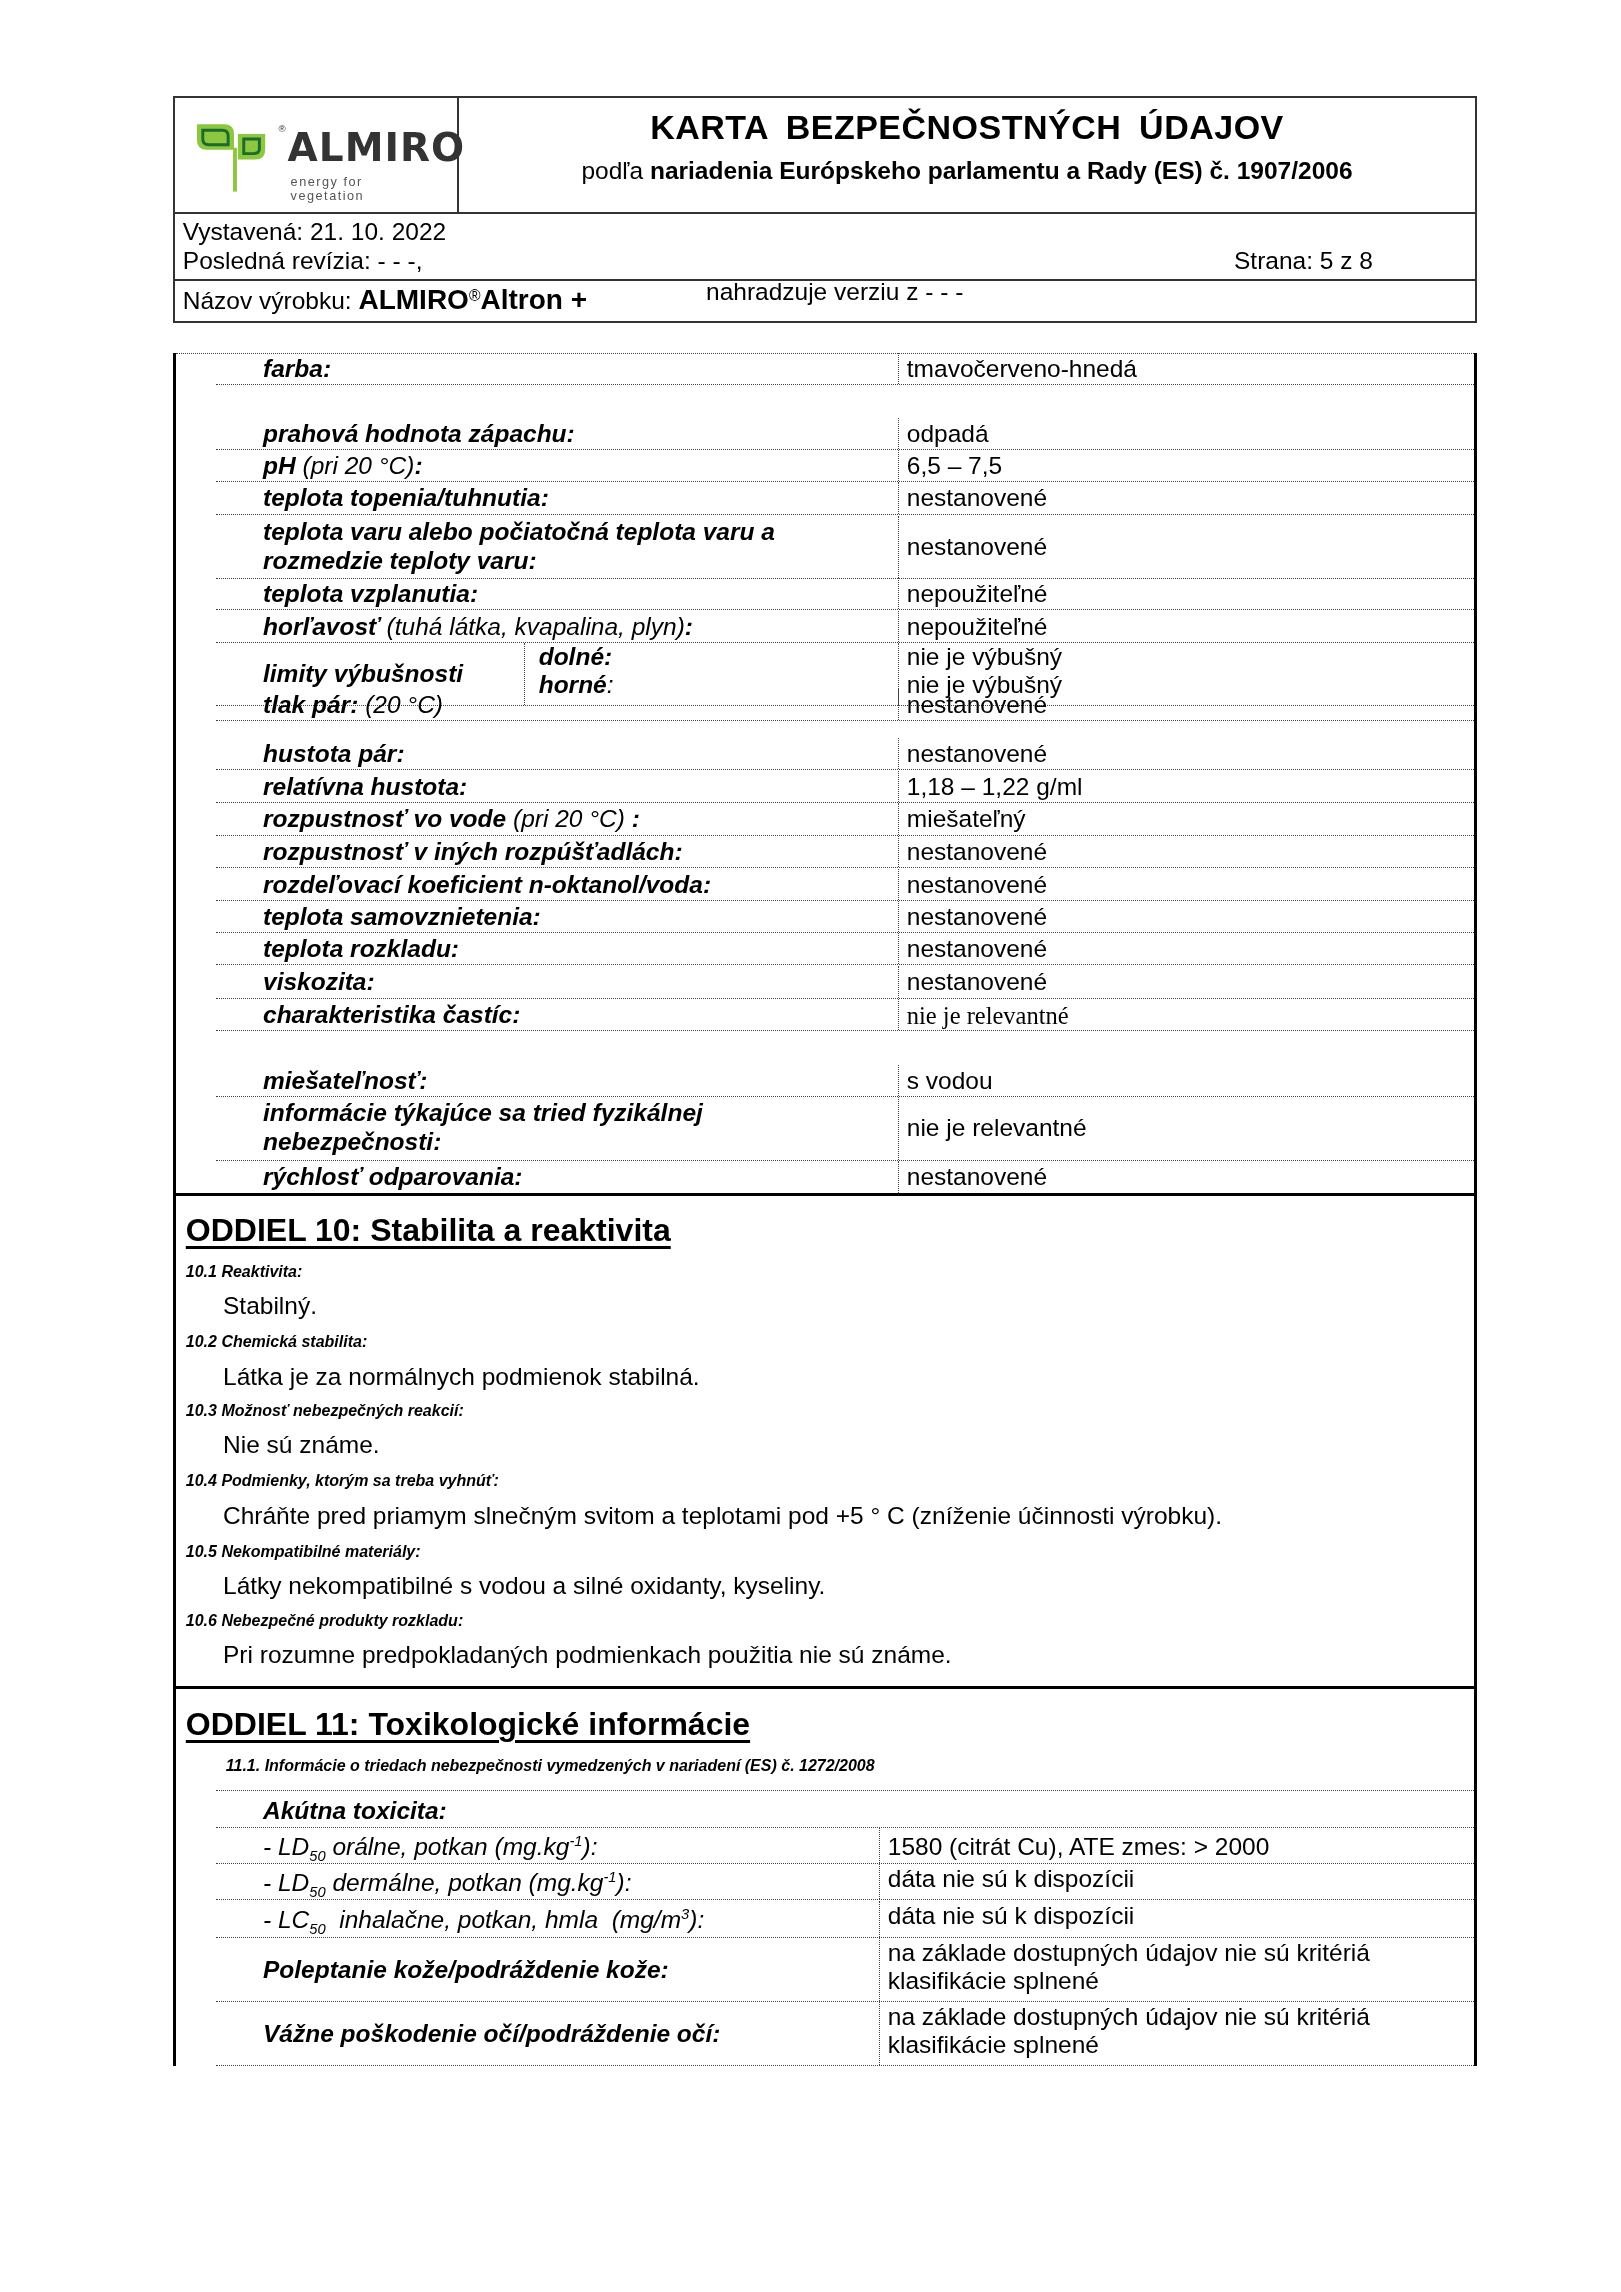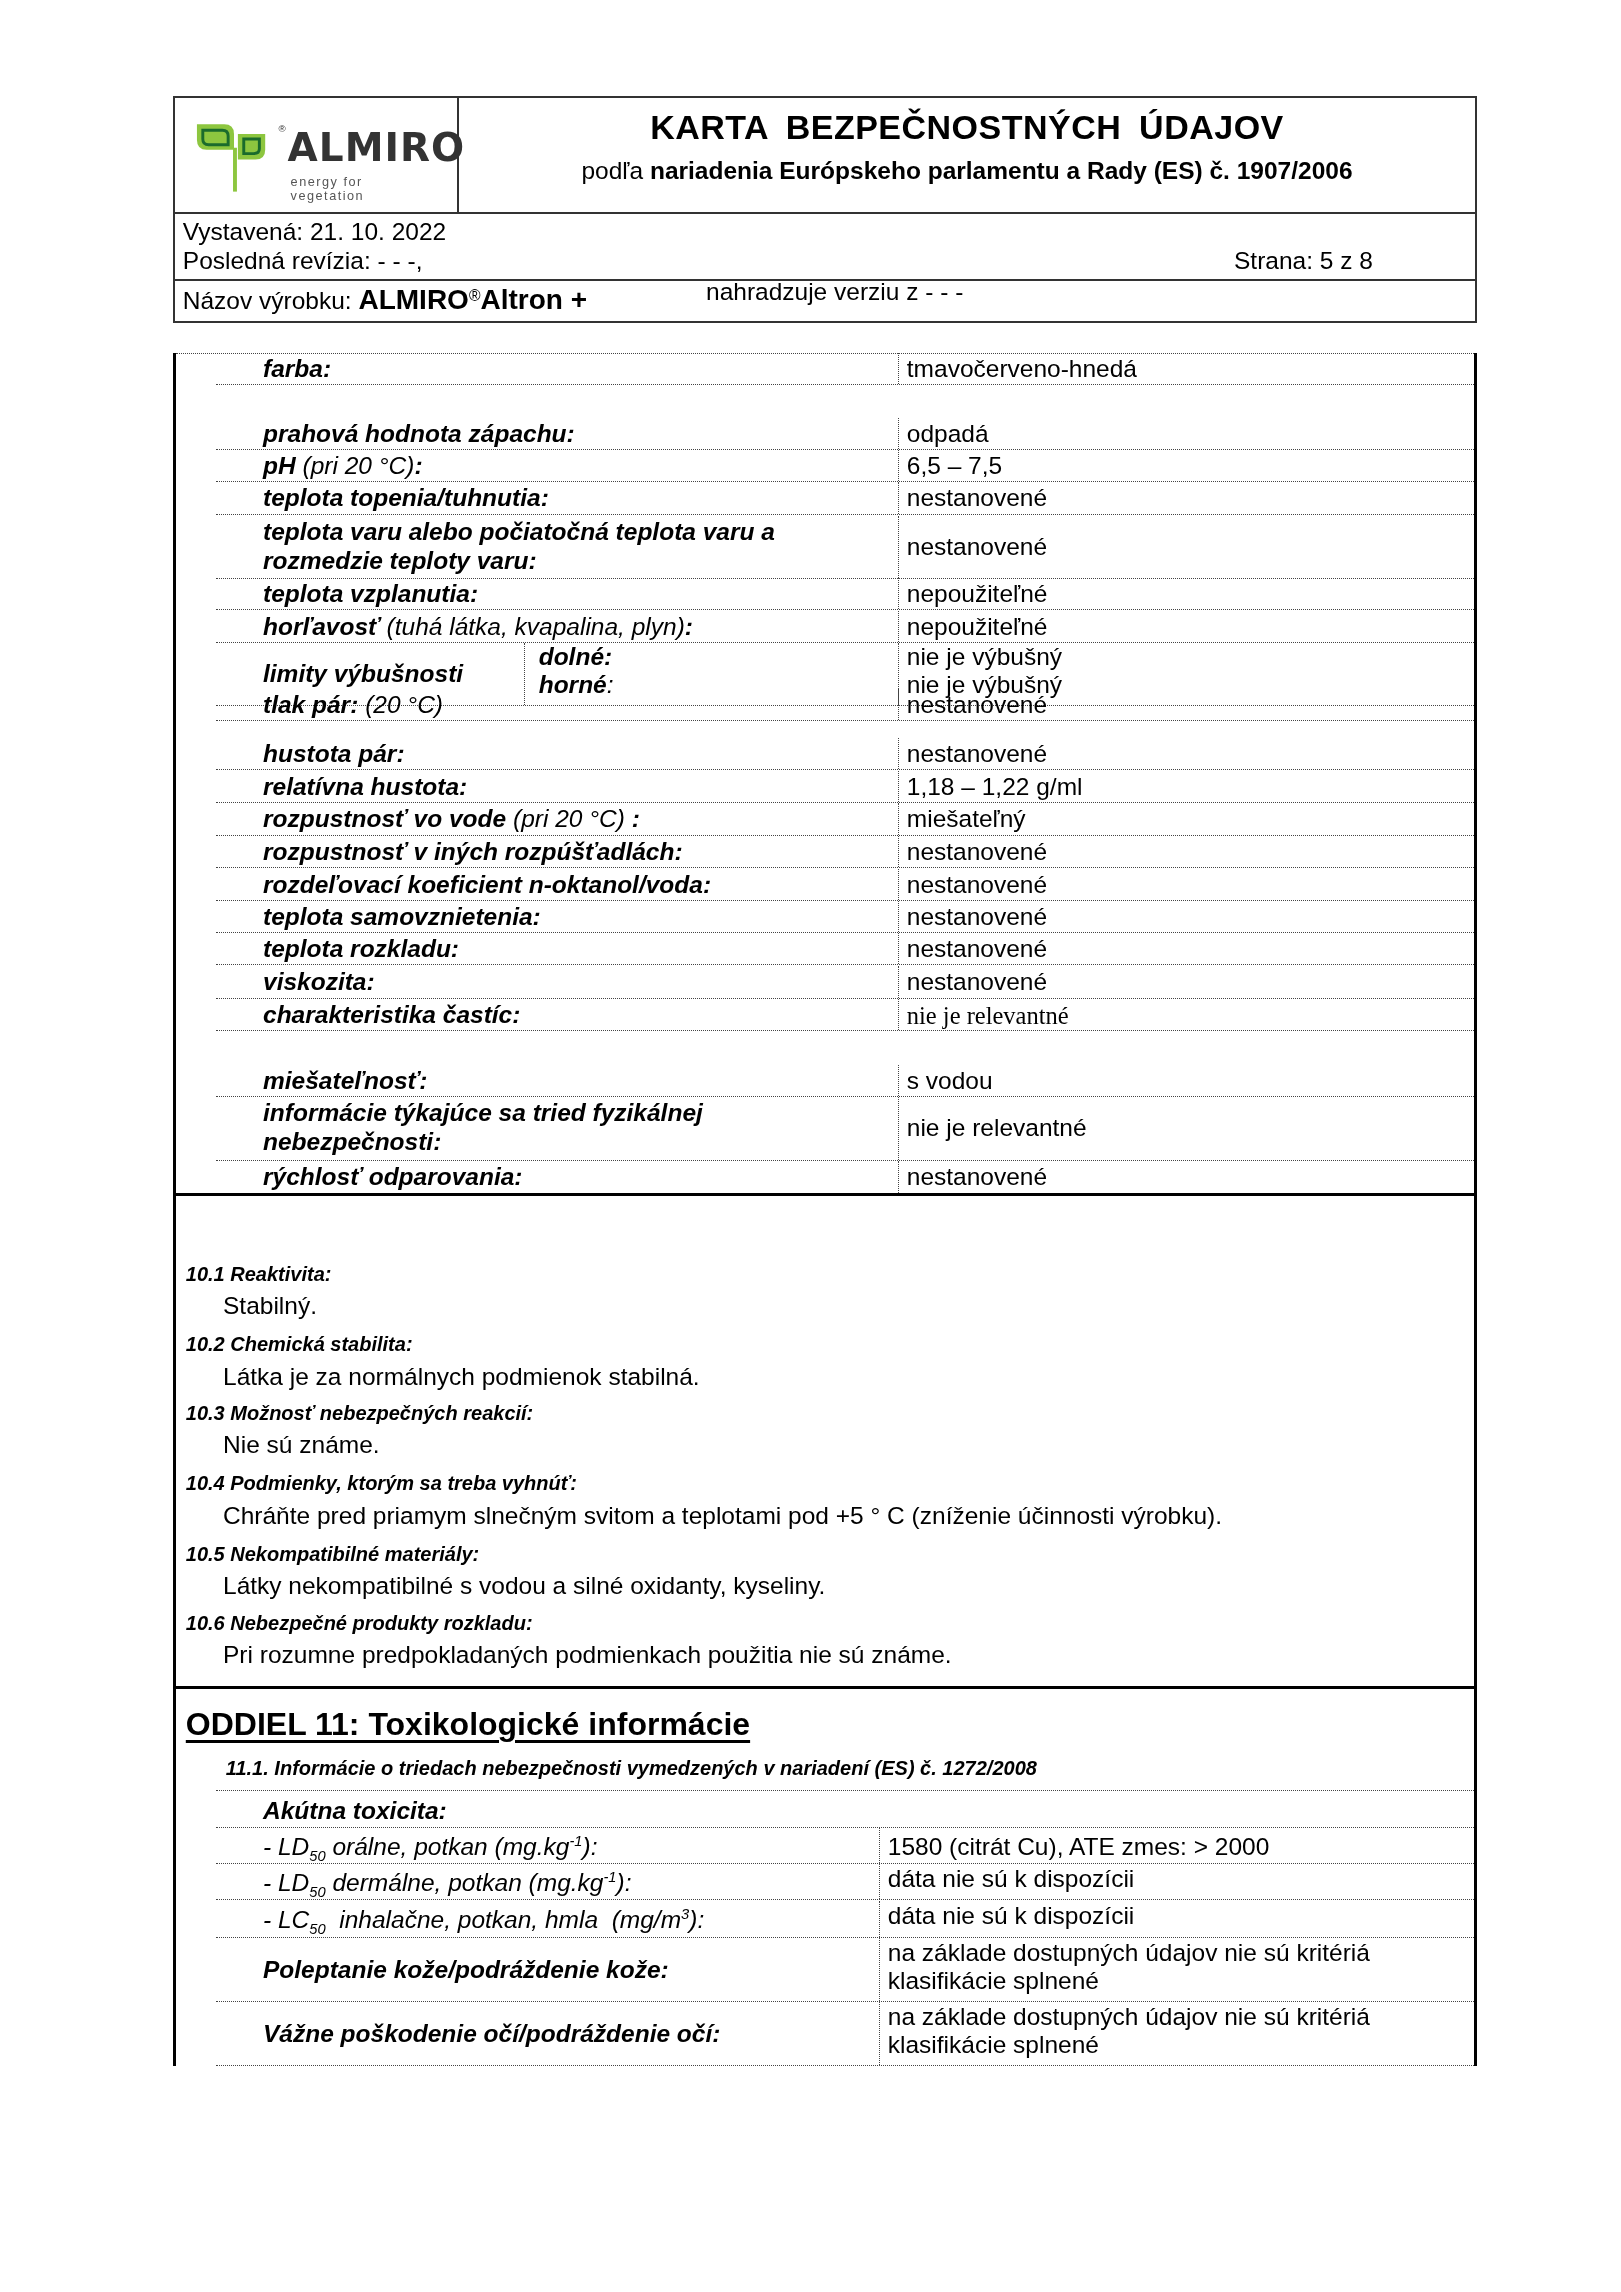--- a/index.html
+++ b/index.html
@@ -33,21 +33,21 @@
   .row { position: absolute; left: 0; right: 0; border-bottom: 1px dotted #444; font-size: 24.5px; margin-left: 40px; }
   .row .lab { position: absolute; left: 47px; font-weight: bold; font-style: italic; }
   .row .lab .n { font-weight: normal; }
   .row .val { position: absolute; left: 682px; border-left: 1px dotted #444; top: 0; bottom: 0; padding-left: 7.8px; }
   .row .val span { display: block; }
   .val.serif { font-family: "Liberation Serif", serif; }
   .topline { position: absolute; left: 0; right: 0; top: 0; border-top: 1px dotted #444; }
 
   .sec-sep { position: absolute; left: 0; right: 0; border-top: 3.9px solid #000; }
   .sec-title { position: absolute; left: 9.8px; font-size: 32px; font-weight: bold; text-decoration: underline; text-underline-offset: 4.9px; }
-  .sub-h { position: absolute; left: 9.8px; font-size: 20px; font-weight: bold; font-style: italic; }
+  .sub-h { position: absolute; left: 9.8px; font-size: 16px; font-weight: bold; font-style: italic; }
   .sub-t { position: absolute; left: 47px; font-size: 24.5px; }
   .sub92 { position: absolute; left: 9.8px; font-size: 27.4px; font-weight: bold; font-style: italic; }
 
   .tox .val { left: 663px; }
   sub, sup.s { font-size: 14.7px; }
   .lim-mid { position: absolute; left: 312px; top: 0; bottom: 0; border-left: 1px dotted #444; padding-left: 13.7px; font-weight: bold; font-style: italic; }
 </style>
 </head>
 <body>
 
@@ -219,20 +219,21 @@
       </div>
   </div>
   <div class="row" style="top:808px;height:32px;border-bottom:none">
     <span class="lab" style="top:2px">rýchlosť odparovania:</span>
     <div class="val">
         <span style="margin-top:2px">nestanovené</span>
       </div>
   </div>
 
   <div class="sec-sep" style="top:840px"></div>
+  <div class="sec-title" style="top:859px">ODDIEL 10: Stabilita a reaktivita</div>
   <div class="sub-h" style="top:910px">10.1 Reaktivita:</div>
   <div class="sub-t" style="top:939px">Stabilný.</div>
   <div class="sub-h" style="top:980px">10.2 Chemická stabilita:</div>
   <div class="sub-t" style="top:1010px">Látka je za normálnych podmienok stabilná.</div>
   <div class="sub-h" style="top:1049px">10.3 Možnosť nebezpečných reakcií:</div>
   <div class="sub-t" style="top:1078px">Nie sú známe.</div>
   <div class="sub-h" style="top:1119px">10.4 Podmienky, ktorým sa treba vyhnúť:</div>
   <div class="sub-t" style="top:1149px">Chráňte pred priamym slnečným svitom a teplotami pod +5 ° C (zníženie účinnosti výrobku).</div>
   <div class="sub-h" style="top:1190px">10.5 Nekompatibilné materiály:</div>
   <div class="sub-t" style="top:1219px">Látky nekompatibilné s vodou a silné oxidanty, kyseliny.</div>

